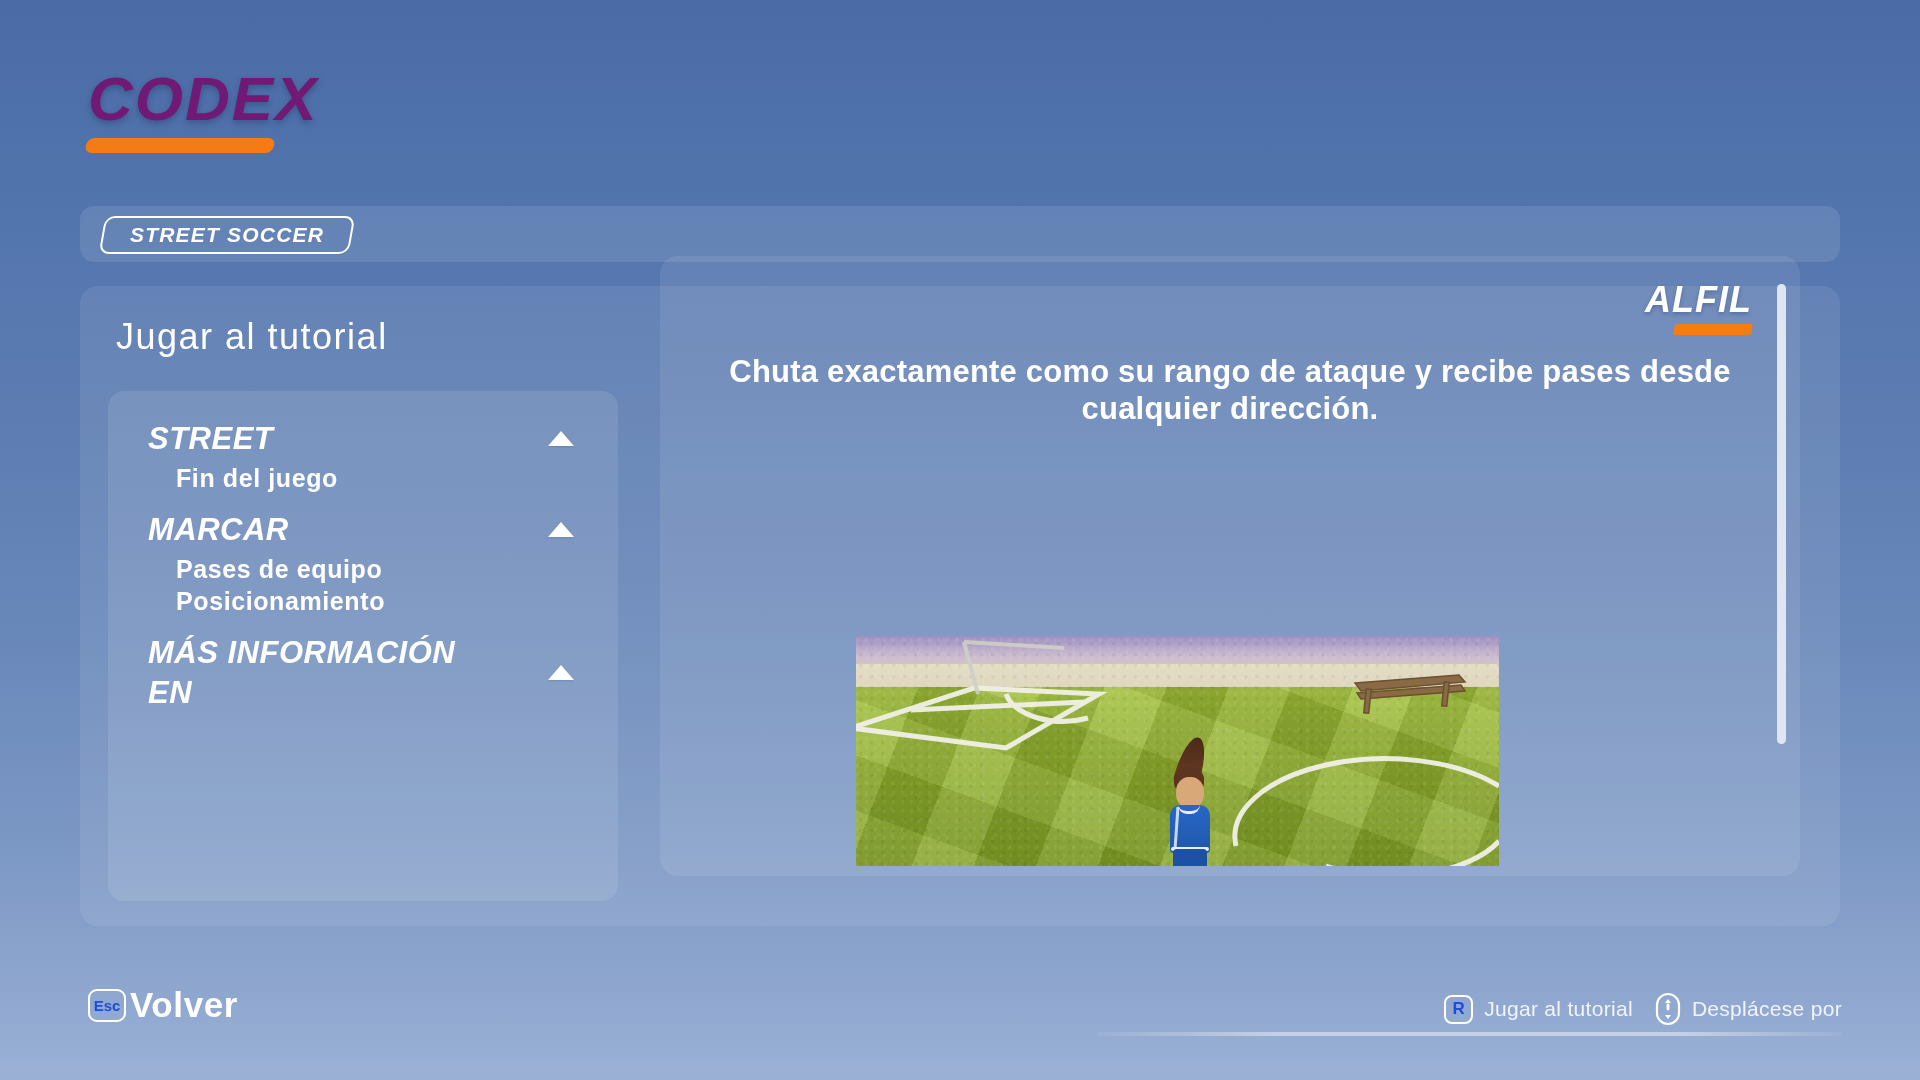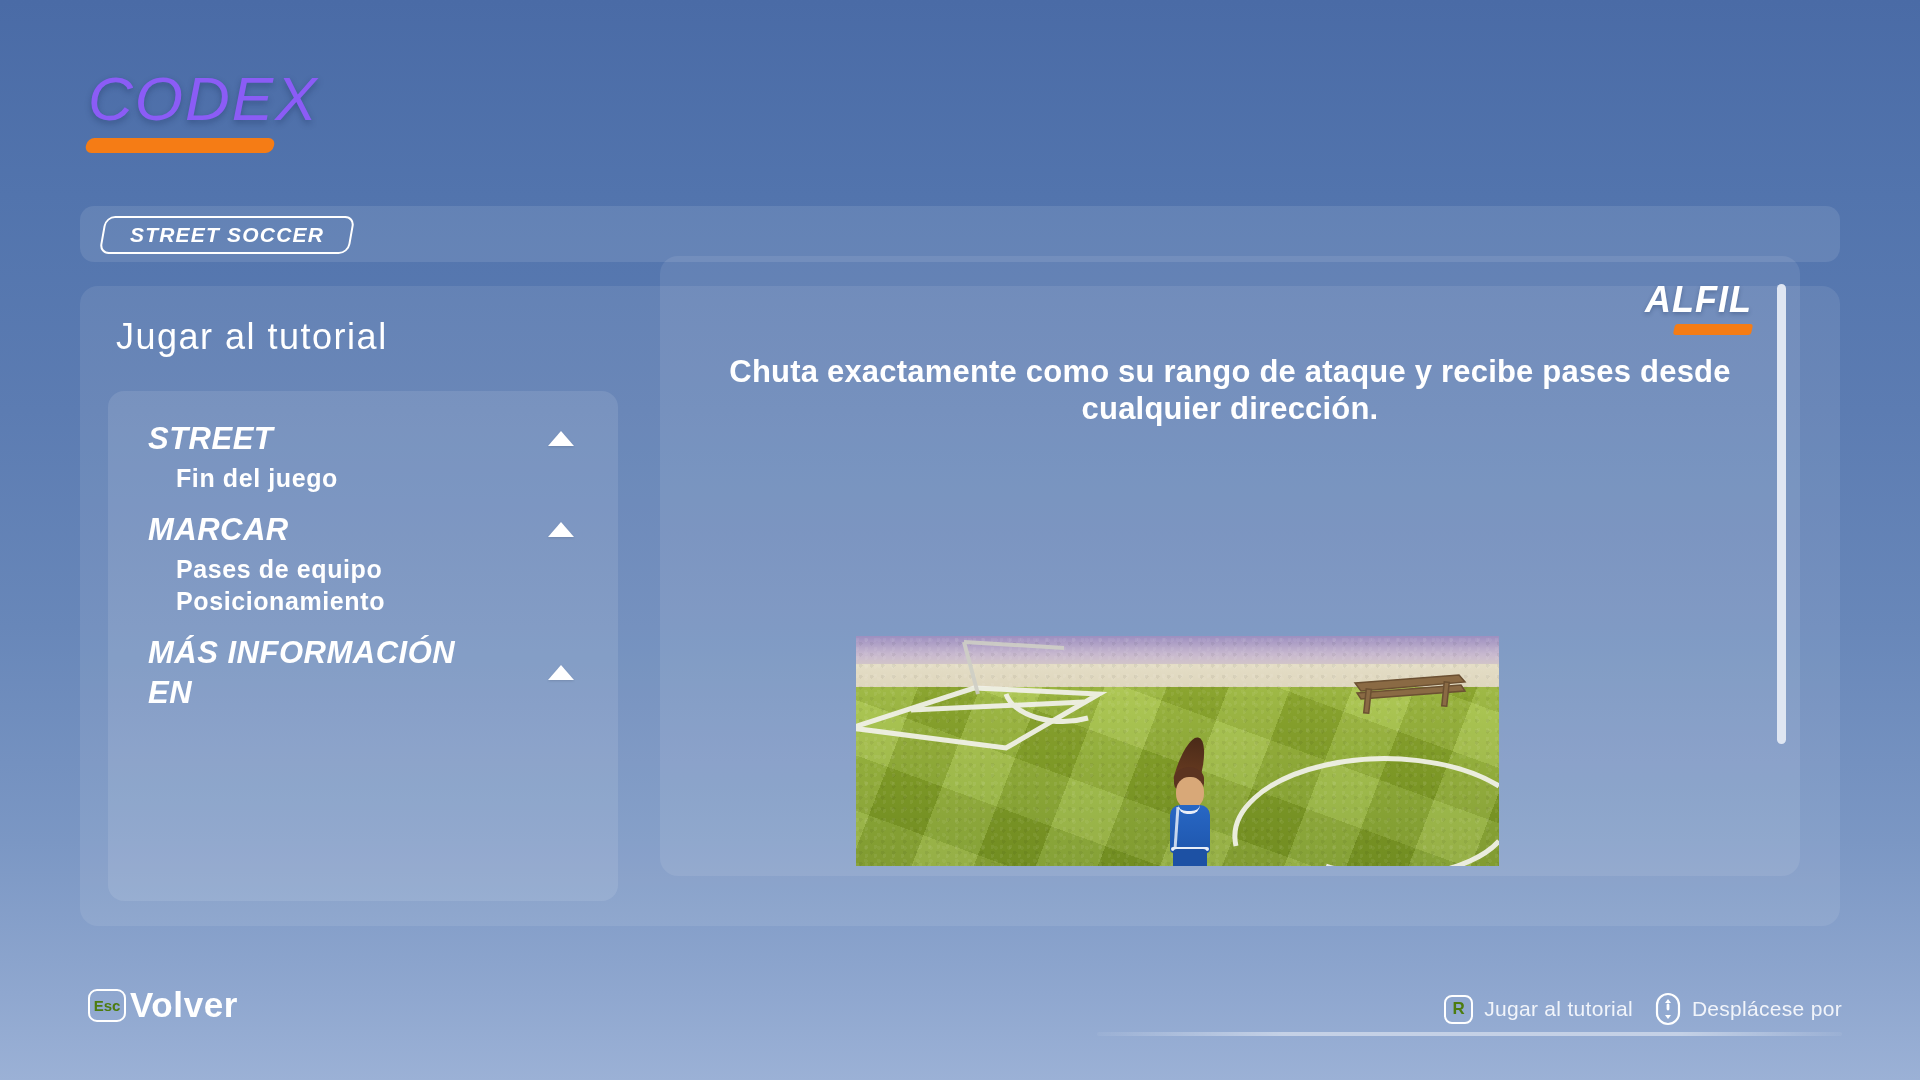--- a/index.html
+++ b/index.html
@@ -14,23 +14,23 @@
         #7b97c4 78%,
         #8fa7cf 92%,
         #9bb1d6 100%);
     color:#fff;
     position:relative;
   }
 
   
   .logo-wrap { position:absolute; left:88px; top:68px; }
   .logo-text {
-    font-size:62px; font-weight:normal; font-style:italic;
+    font-size:62px; font-weight:bold; font-style:italic;
     letter-spacing:2px; line-height:1;
-    color:#8b5cf6;
+    color:#701a75;
     text-shadow: 0 3px 6px rgba(20,40,80,.35);
   }
   .logo-bar {
     margin-top:8px; margin-left:-2px;
     width:188px; height:15px;
     background:#f57c15;
     border-radius:7px;
     transform: skewX(-12deg);
   }
 
@@ -216,21 +216,21 @@
   .bench { position:absolute; right:5%; top:16%; width:120px; height:42px; }
 
   
   .footer-left {
     position:absolute; left:88px; top:985px;
     display:flex; align-items:center; gap:4px;
   }
   .key {
     border:2.5px solid #fff; border-radius:9px;
     display:flex; align-items:center; justify-content:center;
-    color:#4d7c0f; font-weight:bold;
+    color:#1d4ed8; font-weight:bold;
   }
   .key-esc { width:38px; height:33px; font-size:15px; }
   .footer-left .lbl { font-size:35px; font-weight:600; letter-spacing:.6px; }
 
   .footer-right {
     position:absolute; right:78px; top:992px;
     display:flex; align-items:center; gap:22px;
   }
   .hint { display:flex; align-items:center; gap:11px; }
   .key-r { width:29px; height:29px; font-size:17px; border-width:2.2px; border-radius:8px; }

